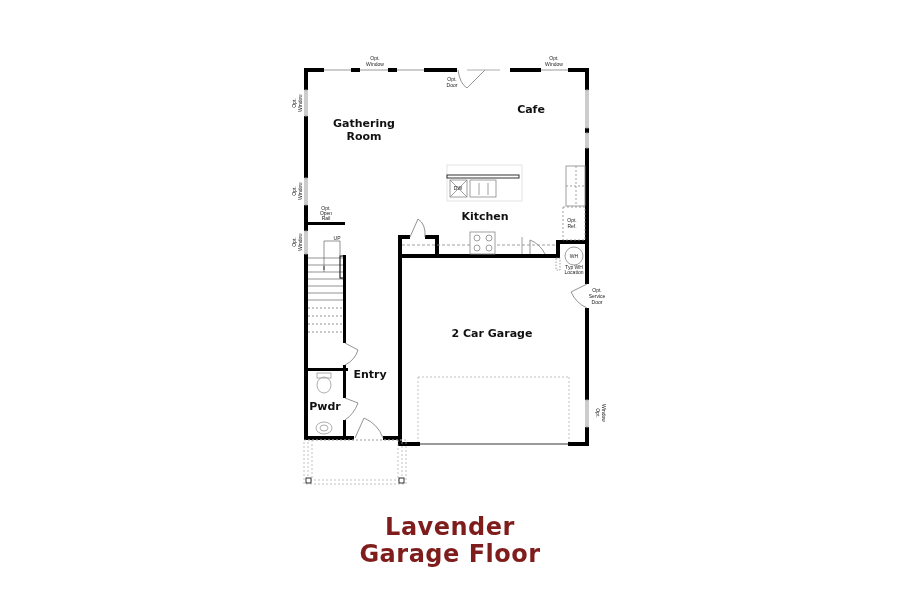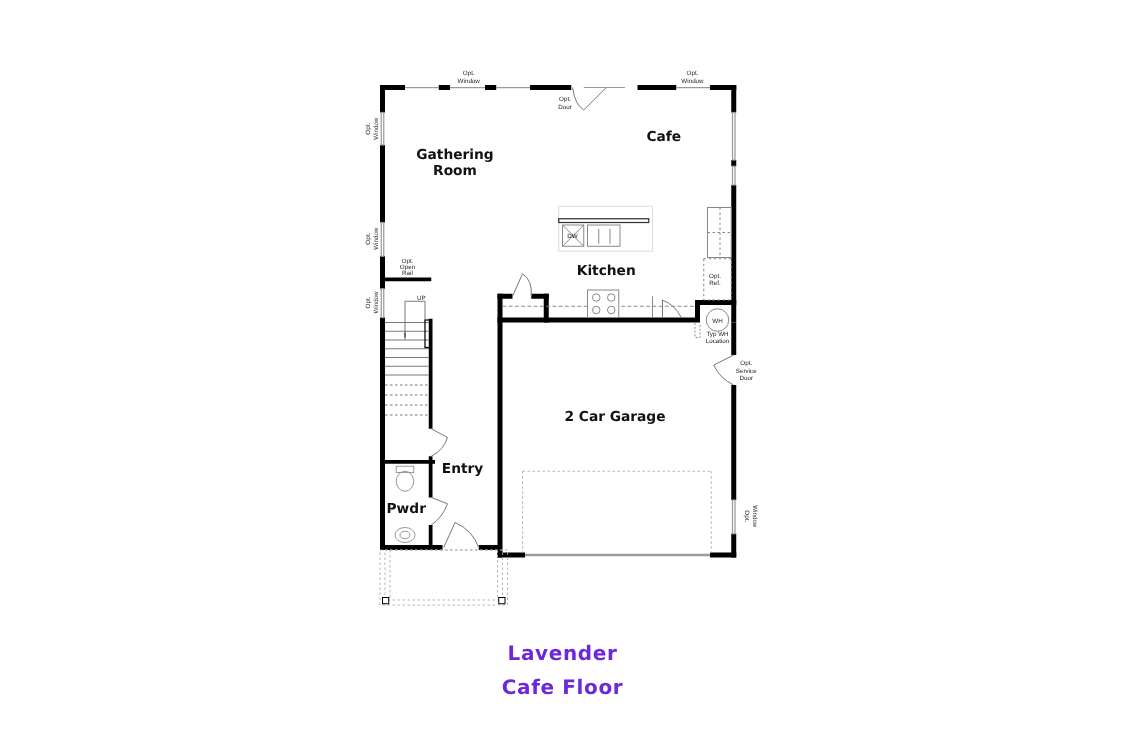--- a/index.html
+++ b/index.html
@@ -1,20 +1,20 @@
 <!DOCTYPE html>
 <html><head>
   <meta charset="utf-8">
   <style>
     html, body { margin: 0; padding: 0; background: #ffffff; }
     body { width: 900px; height: 600px; position: relative; overflow: hidden; font-family: "DejaVu Sans", sans-serif; }
     #plan { position: absolute; left: 0; top: 0; width: 900px; height: 600px; }
     .room-label { font-family: "DejaVu Sans", sans-serif; font-weight: bold; font-size: 11px; fill: #111; }
     .note { font-family: "Liberation Sans", sans-serif; font-size: 5px; fill: #222; }
-    .title { position: absolute; left: 0; width: 900px; text-align: center; font-family: "DejaVu Sans", sans-serif; font-weight: bold; font-size: 16px; color: #6d28d9; letter-spacing: 0.5px; }
+    .title { position: absolute; left: 0; width: 900px; text-align: center; font-family: "DejaVu Sans", sans-serif; font-weight: bold; font-size: 24px; color: #7f1d1d; letter-spacing: 0.5px; }
     #title-1 { top: 513px; }
     #title-2 { top: 540px; }
   </style>
 </head>
 <body>
 
 <svg id="plan" viewBox="0 0 900 600" xmlns="http://www.w3.org/2000/svg">
 
   <g fill="#000">
 
@@ -218,13 +218,13 @@
     <text class="note" x="574" y="269" text-anchor="middle">Typ WH</text>
     <text class="note" x="574" y="274" text-anchor="middle">Location</text>
 
     <text class="note" x="597" y="292" text-anchor="middle">Opt.</text>
     <text class="note" x="597" y="298" text-anchor="middle">Service</text>
     <text class="note" x="597" y="304" text-anchor="middle">Door</text>
   </g>
 </svg>
 
 <div id="title-1" class="title">Lavender</div>
-<div id="title-2" class="title">Cafe Floor</div>
+<div id="title-2" class="title">Garage Floor</div>
 
 </body></html>

